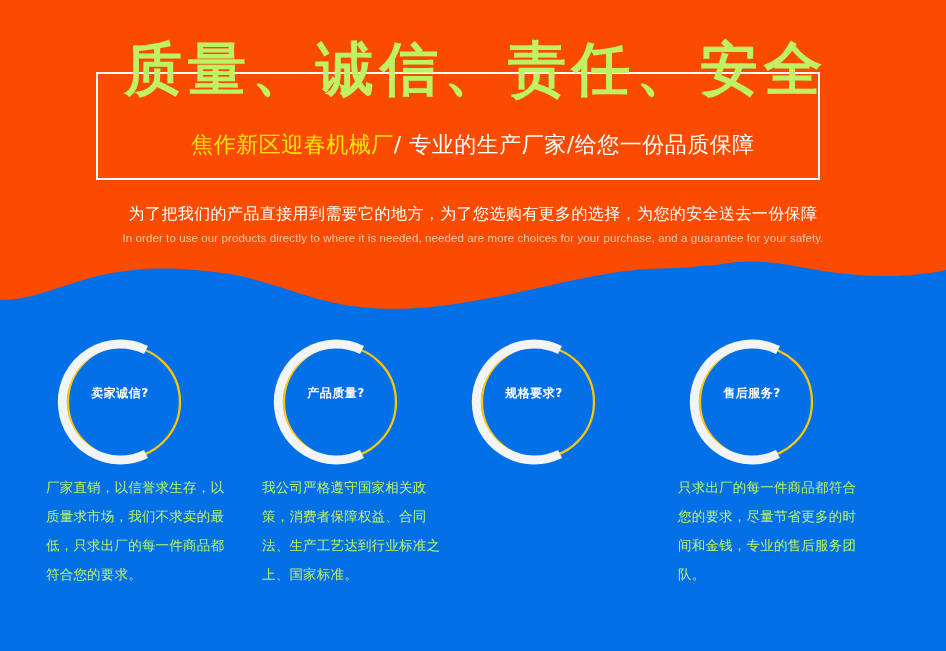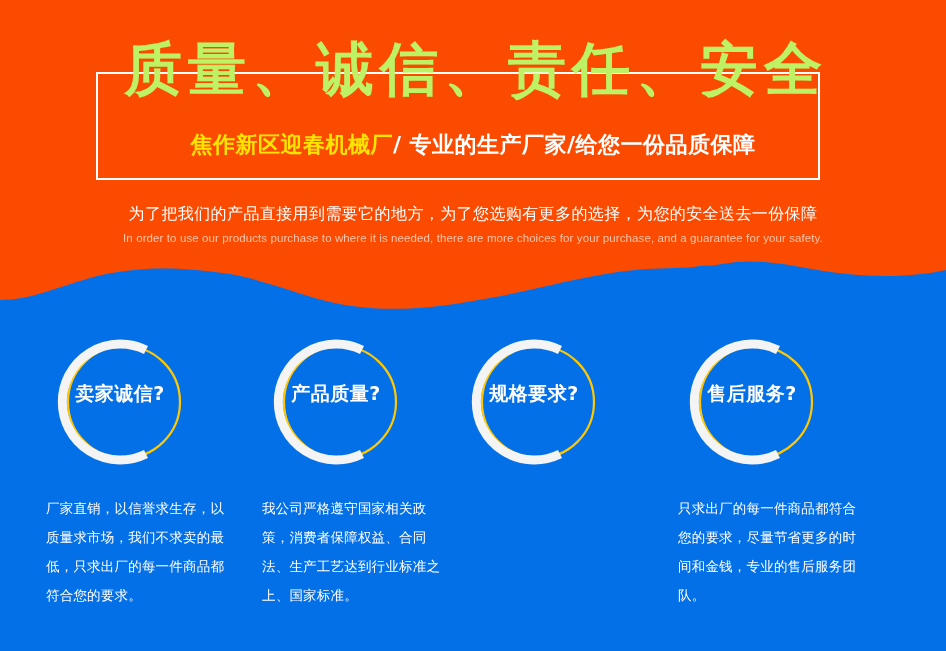--- a/index.html
+++ b/index.html
@@ -64,21 +64,21 @@
     white-space: nowrap;
   }
 
   .subhead {
     position: absolute;
     left: 0;
     top: 130px;
     width: 946px;
     text-align: center;
     font-family: "DejaVu Sans", "Liberation Sans", sans-serif;
-    font-weight: bold;
+    font-weight: normal;
     font-size: 22px;
     line-height: 30px;
     white-space: nowrap;
     letter-spacing: 0.5px;
   }
   .subhead .brand { color: #ffe500; }
   .subhead .rest  { color: #ffffff; }
 
   .promise-cn {
     position: absolute;
@@ -144,30 +144,30 @@
   }
   .badge-label {
     position: absolute;
     left: 0;
     top: 52px;
     width: 140px;
     text-align: center;
     color: #ffffff;
     font-family: "DejaVu Sans", "Liberation Sans", sans-serif;
     font-weight: bold;
-    font-size: 19px;
+    font-size: 12px;
     line-height: 22px;
     white-space: nowrap;
     letter-spacing: 0.5px;
     z-index: 3;
   }
 
   .feature-text {
-    margin-top: 24px;
-    color: #ffffff;
+    margin-top: 3px;
+    color: #bef264;
     font-family: "DejaVu Sans", "Liberation Sans", sans-serif;
     font-size: 13.5px;
     line-height: 29px;
     letter-spacing: 0.2px;
     width: 185px;
   }
   .feature.f0 .feature-text { margin-left: 14px; }
   .feature.f1 .feature-text { margin-left: 14px; }
   .feature.f2 .feature-text { margin-left: 8px; }
   .feature.f3 .feature-text { margin-left: 20px; width: 190px; }
@@ -186,21 +186,21 @@
 
     <div class="title-frame"></div>
 
     <div class="headline">质量、诚信、责任、安全</div>
 
     <div class="subhead">
       <span class="brand">焦作新区迎春机械厂</span><span class="rest">/ 专业的生产厂家/给您一份品质保障</span>
     </div>
 
     <div class="promise-cn">为了把我们的产品直接用到需要它的地方，为了您选购有更多的选择，为您的安全送去一份保障</div>
-    <div class="promise-en">In order to use our products purchase to where it is needed, there are more choices for your purchase, and a guarantee for your safety.</div>
+    <div class="promise-en">In order to use our products directly to where it is needed, needed are more choices for your purchase, and a guarantee for your safety.</div>
   </div>
 
   <div class="features">
 
     <div class="feature f0">
       <div class="badge">
         <svg viewBox="0 0 140 140">
           <circle cx="74" cy="72" r="56" fill="none" stroke="#ffc800" stroke-width="2.2"></circle>
           <path d="M 96 20 A 58 58 0 1 0 96 124" fill="none" stroke="#f4f4f4" stroke-width="9" stroke-linecap="butt"></path>
         </svg>

